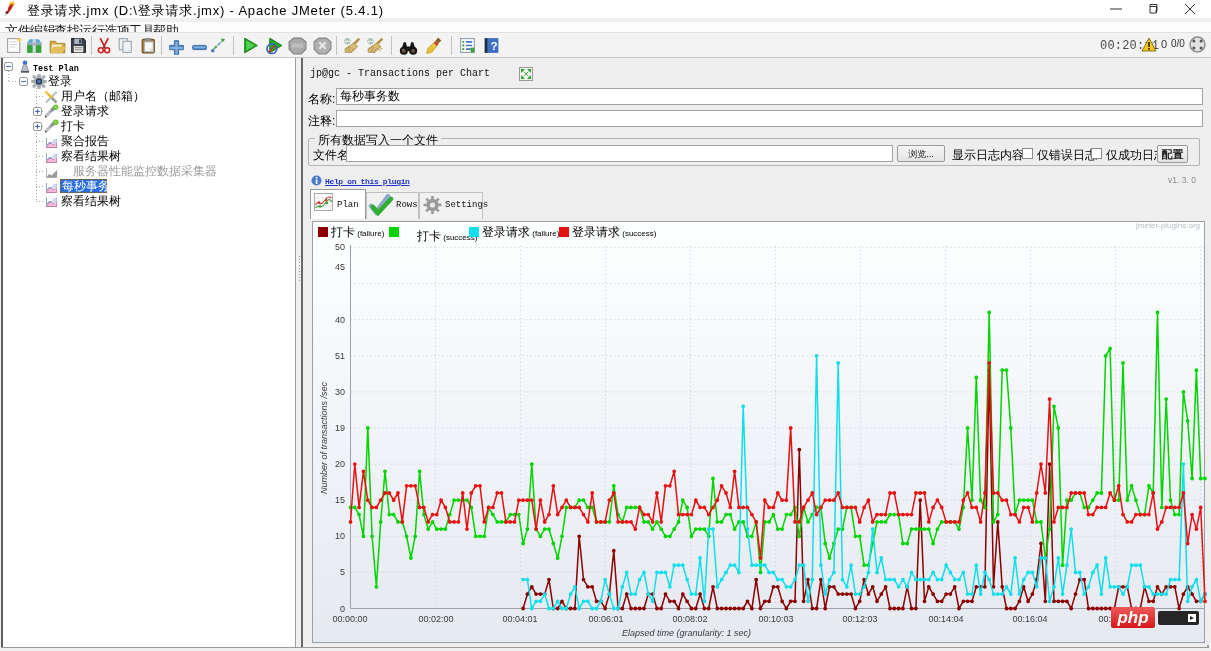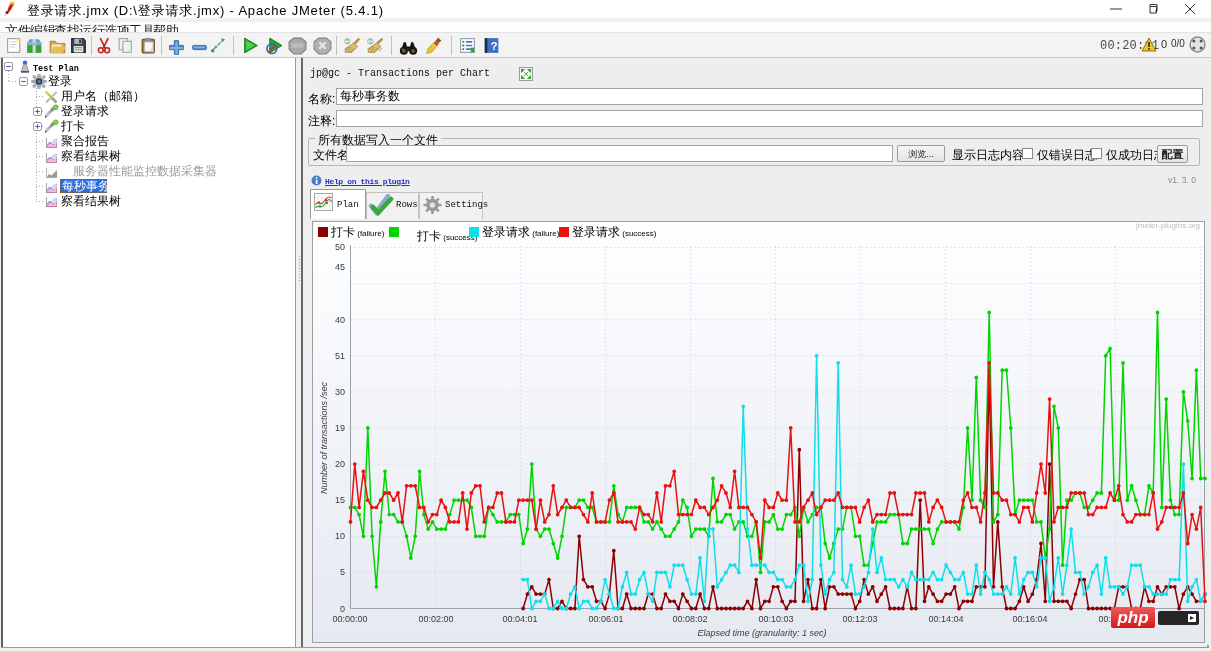--- a/index.html
+++ b/index.html
@@ -429,19 +429,19 @@
     <div class="xlab" style="left:406px">00:02:00</div>
     <div class="xlab" style="left:490px">00:04:01</div>
     <div class="xlab" style="left:576px">00:06:01</div>
     <div class="xlab" style="left:660px">00:08:02</div>
     <div class="xlab" style="left:746px">00:10:03</div>
     <div class="xlab" style="left:830px">00:12:03</div>
     <div class="xlab" style="left:916px">00:14:04</div>
     <div class="xlab" style="left:1000px">00:16:04</div>
     <div class="xlab" style="left:1086px">00:18:05</div>
   <div class="abs" style="left:266px;top:432px;width:118px;height:12px;font-size:9px;font-style:italic;color:#3a3a3a;white-space:nowrap;text-align:center;transform:rotate(-90deg)">Number of transactions /sec</div>
-  <div class="abs" style="left:622px;top:628px;width:280px;text-align:center;font-size:9px;font-style:italic;color:#3a3a3a">Elapsed time (granularity: 1 sec)</div>
+  <div class="abs" style="left:622px;top:628px;width:280px;font-size:9px;font-style:italic;color:#3a3a3a">Elapsed time (granularity: 1 sec)</div>
   <div class="abs" style="left:1111px;top:607px;width:44px;height:21px;background:linear-gradient(#f05a5a,#d41818);border-radius:2px;color:#fff;font-size:17px;font-weight:bold;font-style:italic;text-align:center;line-height:21px">php</div>
   <div class="abs" style="left:1158px;top:611px;width:41px;height:14px;background:#262626;border-radius:2px"></div>
   <svg class="abs" style="left:1187px;top:613px" width="10" height="10" viewBox="0 0 10 10">
       <rect x="1" y="1" width="8" height="8" fill="#fff"></rect>
       <path d="M3 3l4 2-4 2z" fill="#262626"></path>
     </svg>
 </div>
 </body></html>

